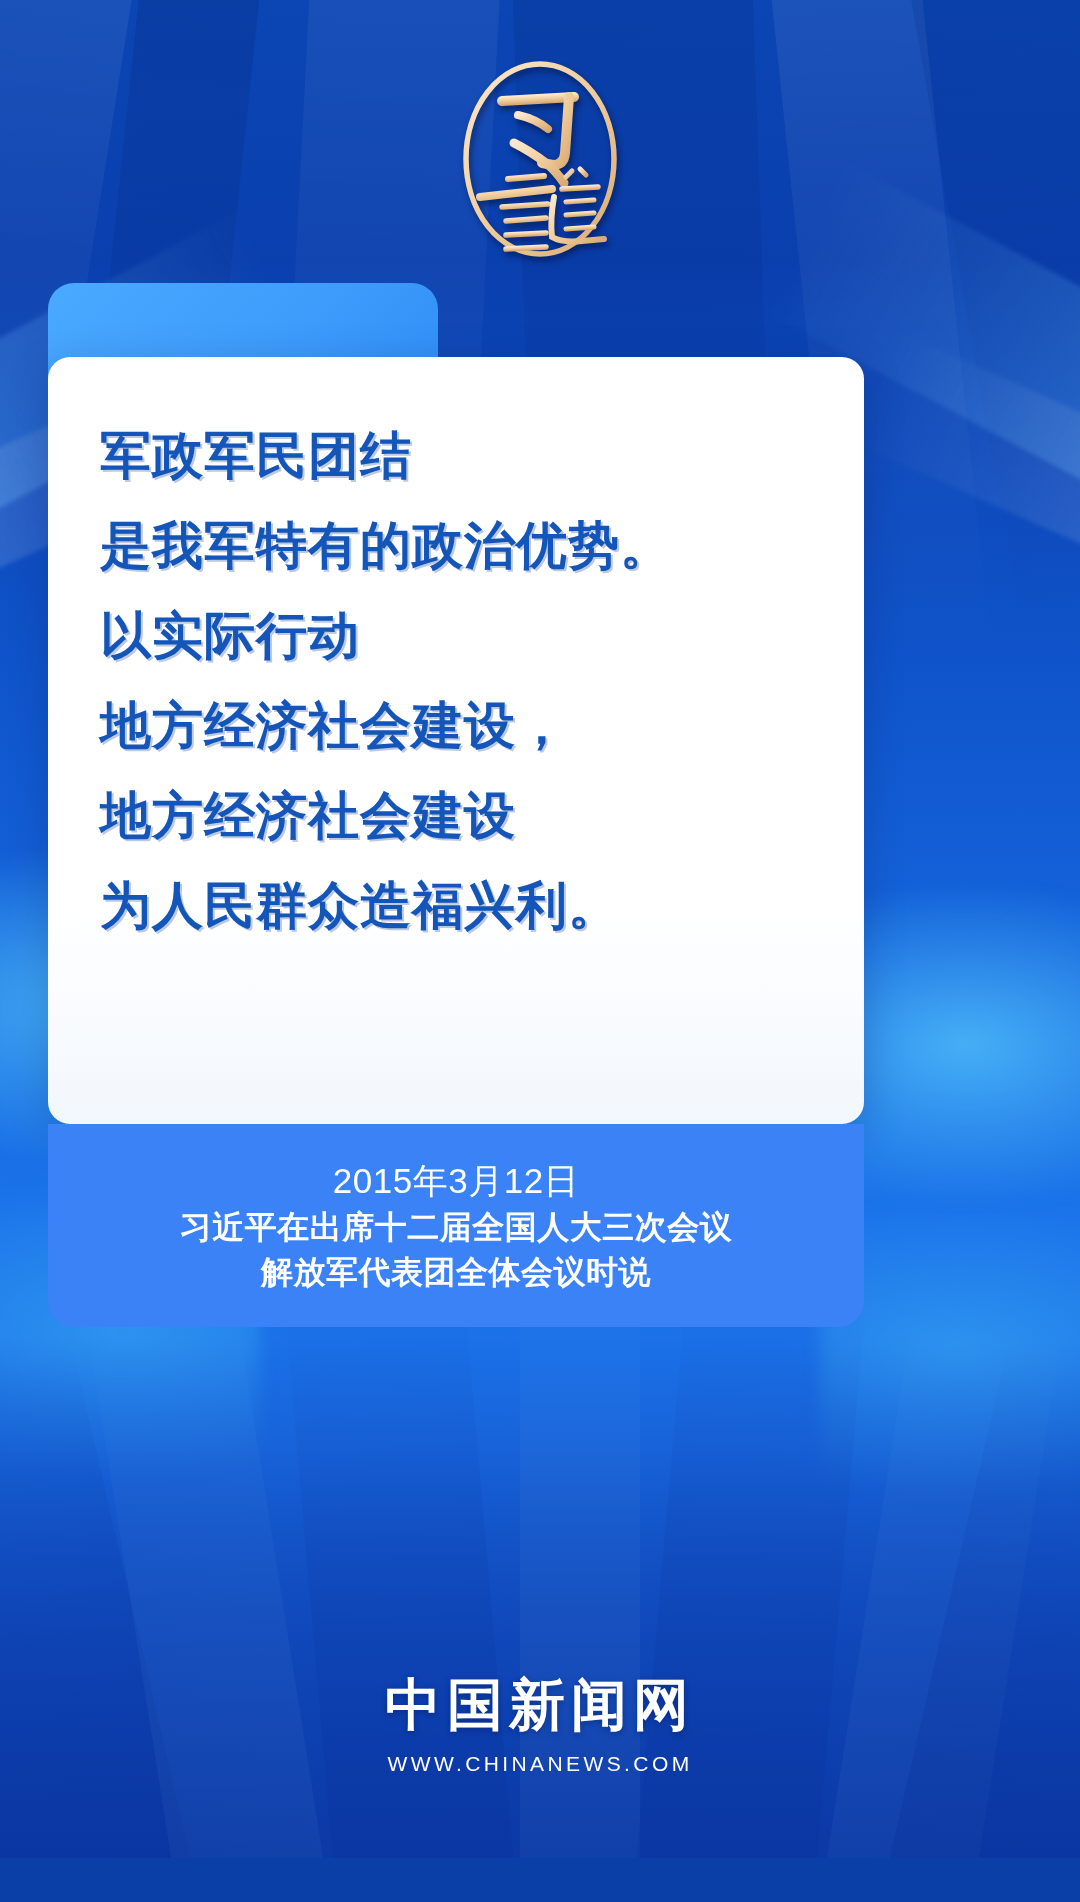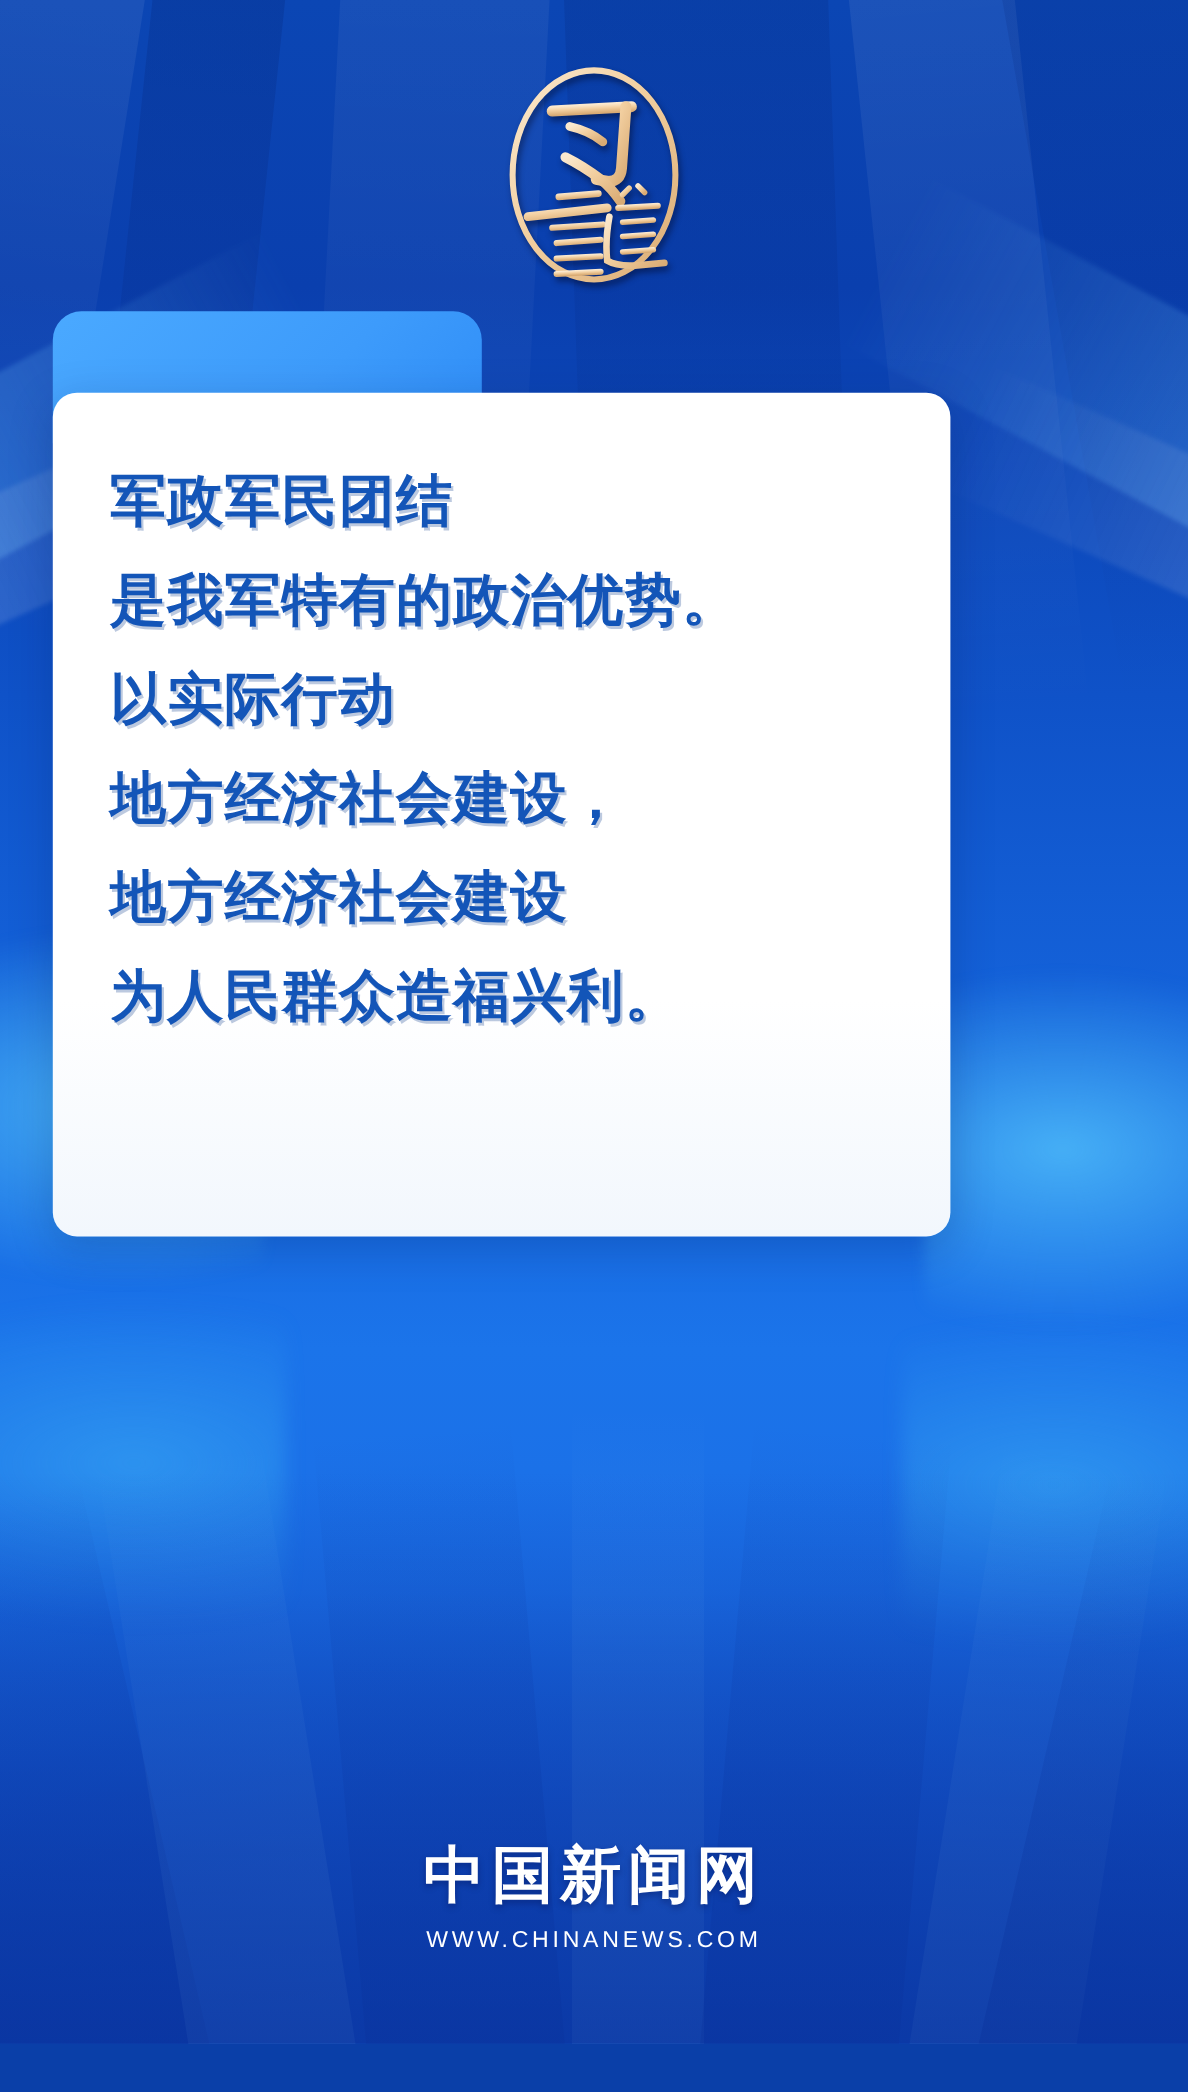--- a/index.html
+++ b/index.html
@@ -189,19 +189,24 @@
     <div class="quote">
       <div class="qline">军政军民团结</div>
       <div class="qline">是我军特有的政治优势。</div>
       <div class="qline">以实际行动</div>
       <div class="qline">地方经济社会建设，</div>
       <div class="qline">地方经济社会建设</div>
       <div class="qline">为人民群众造福兴利。</div>
     </div>
   </div>
 
+  <div class="caption">
+    <div class="cap-date">2015年3月12日</div>
+    <div class="cap-line">习近平在出席十二届全国人大三次会议</div>
+    <div class="cap-line">解放军代表团全体会议时说</div>
+  </div>
 
   <div class="brand">
     <div class="brand-cn-text">中国新闻网</div>
     <div class="brand-url">WWW.CHINANEWS.COM</div>
   </div>
 
 </div>
 
 </body></html>

